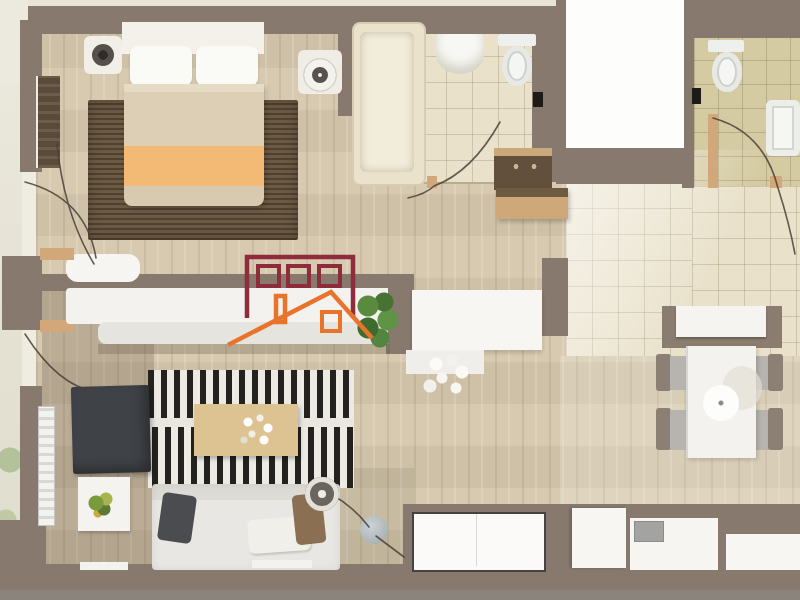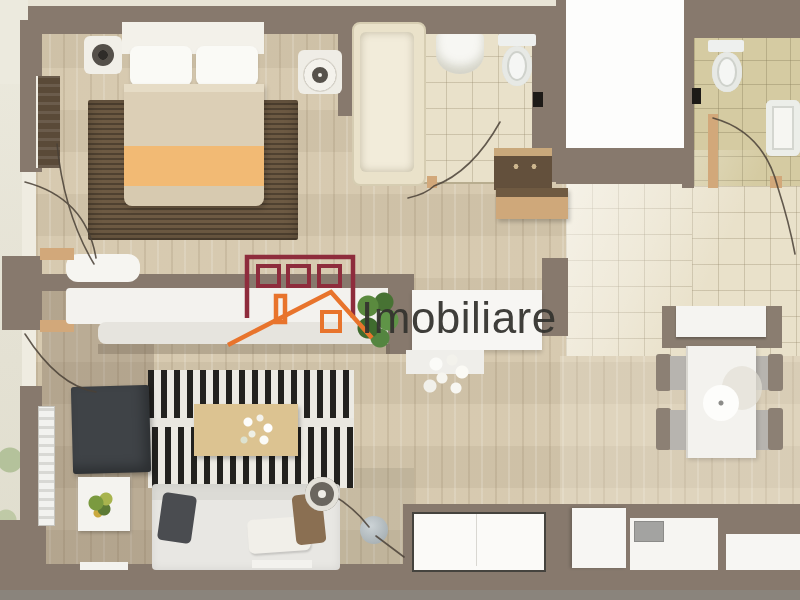--- a/index.html
+++ b/index.html
@@ -196,15 +196,14 @@
         <rect x="66" y="14" width="21" height="20"></rect>
         <rect x="97" y="14" width="21" height="20"></rect>
       </g>
       <g fill="none" stroke="#e8742c" stroke-width="4.5">
         <path d="M 6 93 L 109 40 L 150 86"></path>
         <rect x="54" y="44" width="9" height="26"></rect>
         <rect x="100" y="60" width="18" height="19" stroke-width="4"></rect>
       </g>
     </svg>
   </div>
-  <div class="logo-text" style="left:361px;top:296px;">Imobiliare</div>
 
 </div>
 
 </body></html>

